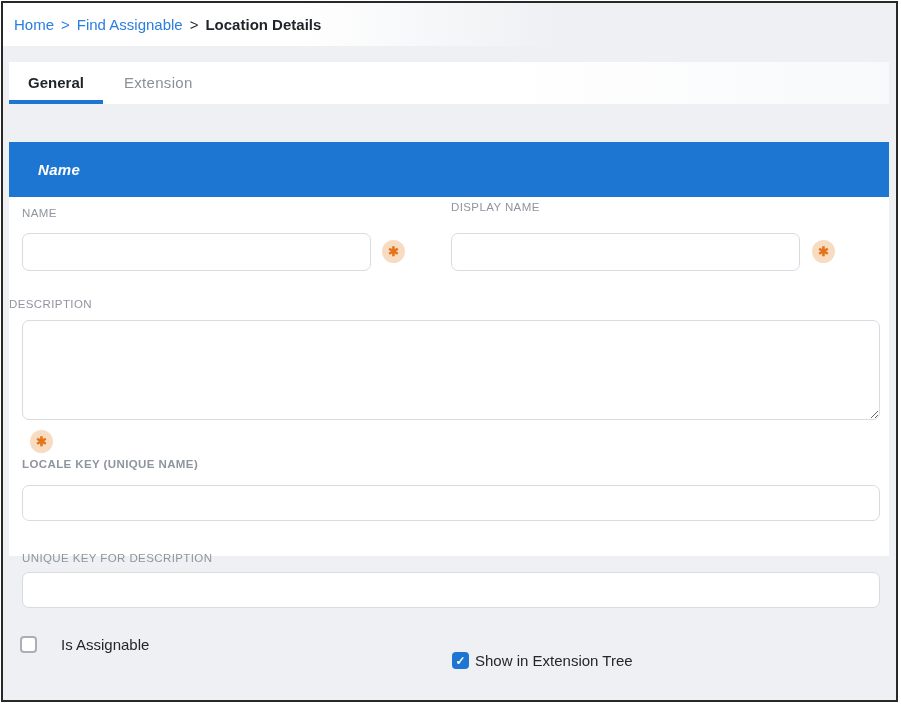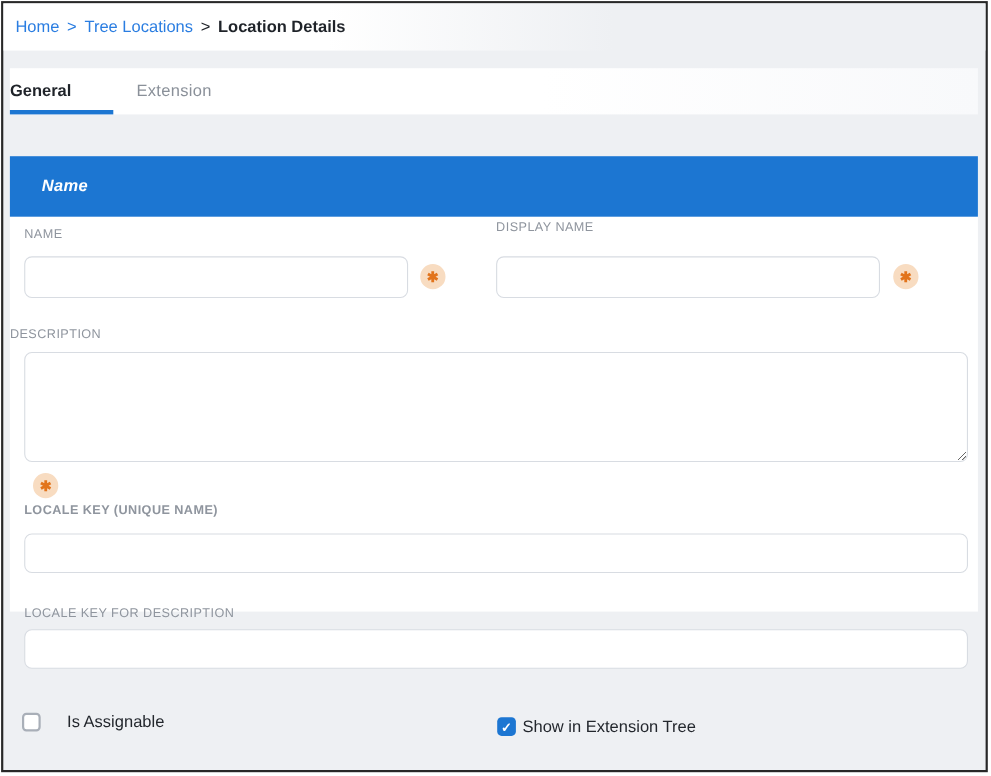--- a/index.html
+++ b/index.html
@@ -22,21 +22,21 @@
   .bc-sep1{color:#2a7de1;margin:0 7px;}
   .bc-sep2{color:#23272d;margin:0 7px;}
   .bc-current{color:#1f2329;font-weight:700;text-align:center;}
   
   .tab-card{
     position:absolute;left:6px;top:59px;width:880px;height:42px;
     background:linear-gradient(90deg,#ffffff 55%,#f8f9fb 100%);
     display:flex;align-items:center;
   }
   .tab{font-size:15px;line-height:42px;cursor:pointer;}
-  .tab-general{width:94px;text-align:left;font-weight:700;color:#1f2329;}
+  .tab-general{width:94px;text-align:center;font-weight:700;color:#1f2329;}
   .tab-extension{margin-left:21px;color:#8a9099;letter-spacing:.3px;}
   .tab-underline{position:absolute;left:0;bottom:0;width:94px;height:4px;background:#1c76d2;}
   
   .form-card{position:absolute;left:6px;top:139px;width:880px;height:414px;background:#ffffff;}
   .section-header{
     height:55px;background:#1c76d2;color:#ffffff;display:flex;align-items:center;
     padding-left:29px;font-size:15px;font-weight:700;font-style:italic;letter-spacing:.3px;
   }
   .form-body{position:relative;height:507px;}
   .field-label{
@@ -69,21 +69,21 @@
 </style>
 </head>
 <body>
 
 <div class="viewport">
   <div class="frame">
 
     <div class="breadcrumb-bar">
       <span class="bc-link">Home</span>
       <span class="bc-sep1">&gt;</span>
-      <span class="bc-link">Tree Locations</span>
+      <span class="bc-link">Find Assignable</span>
       <span class="bc-sep2">&gt;</span>
       <span class="bc-current">Location Details</span>
     </div>
 
     <div class="tab-card">
       <div class="tab tab-general">General</div>
       <div class="tab tab-extension">Extension</div>
       <div class="tab-underline"></div>
     </div>
 
@@ -102,24 +102,24 @@
         <input class="text-input" style="left: 442px; top: 36px; width: 349px;" type="text" value="">
         <div class="req-badge" style="left:803px;top:43px;">✱</div>
 
         <div class="field-label" style="left:0;top:101px;">DESCRIPTION</div>
         <textarea class="desc-textarea" style=""></textarea>
         <div class="req-badge" style="left:21px;top:233px;">✱</div>
 
         <div class="field-label" style="left:13px;top:261px;font-weight:bold;">LOCALE KEY (UNIQUE NAME)</div>
         <input class="text-input slim" style="left: 13px; top: 288px; width: 858px;" type="text" value="">
 
-        <div class="field-label" style="left:13px;top:355px;">LOCALE KEY FOR DESCRIPTION</div>
+        <div class="field-label" style="left:13px;top:355px;">UNIQUE KEY FOR DESCRIPTION</div>
         <input class="text-input slim" style="left: 13px; top: 375px; width: 858px;" type="text" value="">
 
-        <div class="checkbox-row" style="left:11px;top:451px;gap:24px;">
+        <div class="checkbox-row" style="left:11px;top:439px;gap:24px;">
           <span class="cb-box cb-unchecked"></span>
           <span class="cb-label">Is Assignable</span>
         </div>
 
         <div class="checkbox-row" style="left:443px;top:455px;">
           <span class="cb-box cb-checked">
             <span>✓</span>
           </span>
           <span class="cb-label">Show in Extension Tree</span>
         </div>

